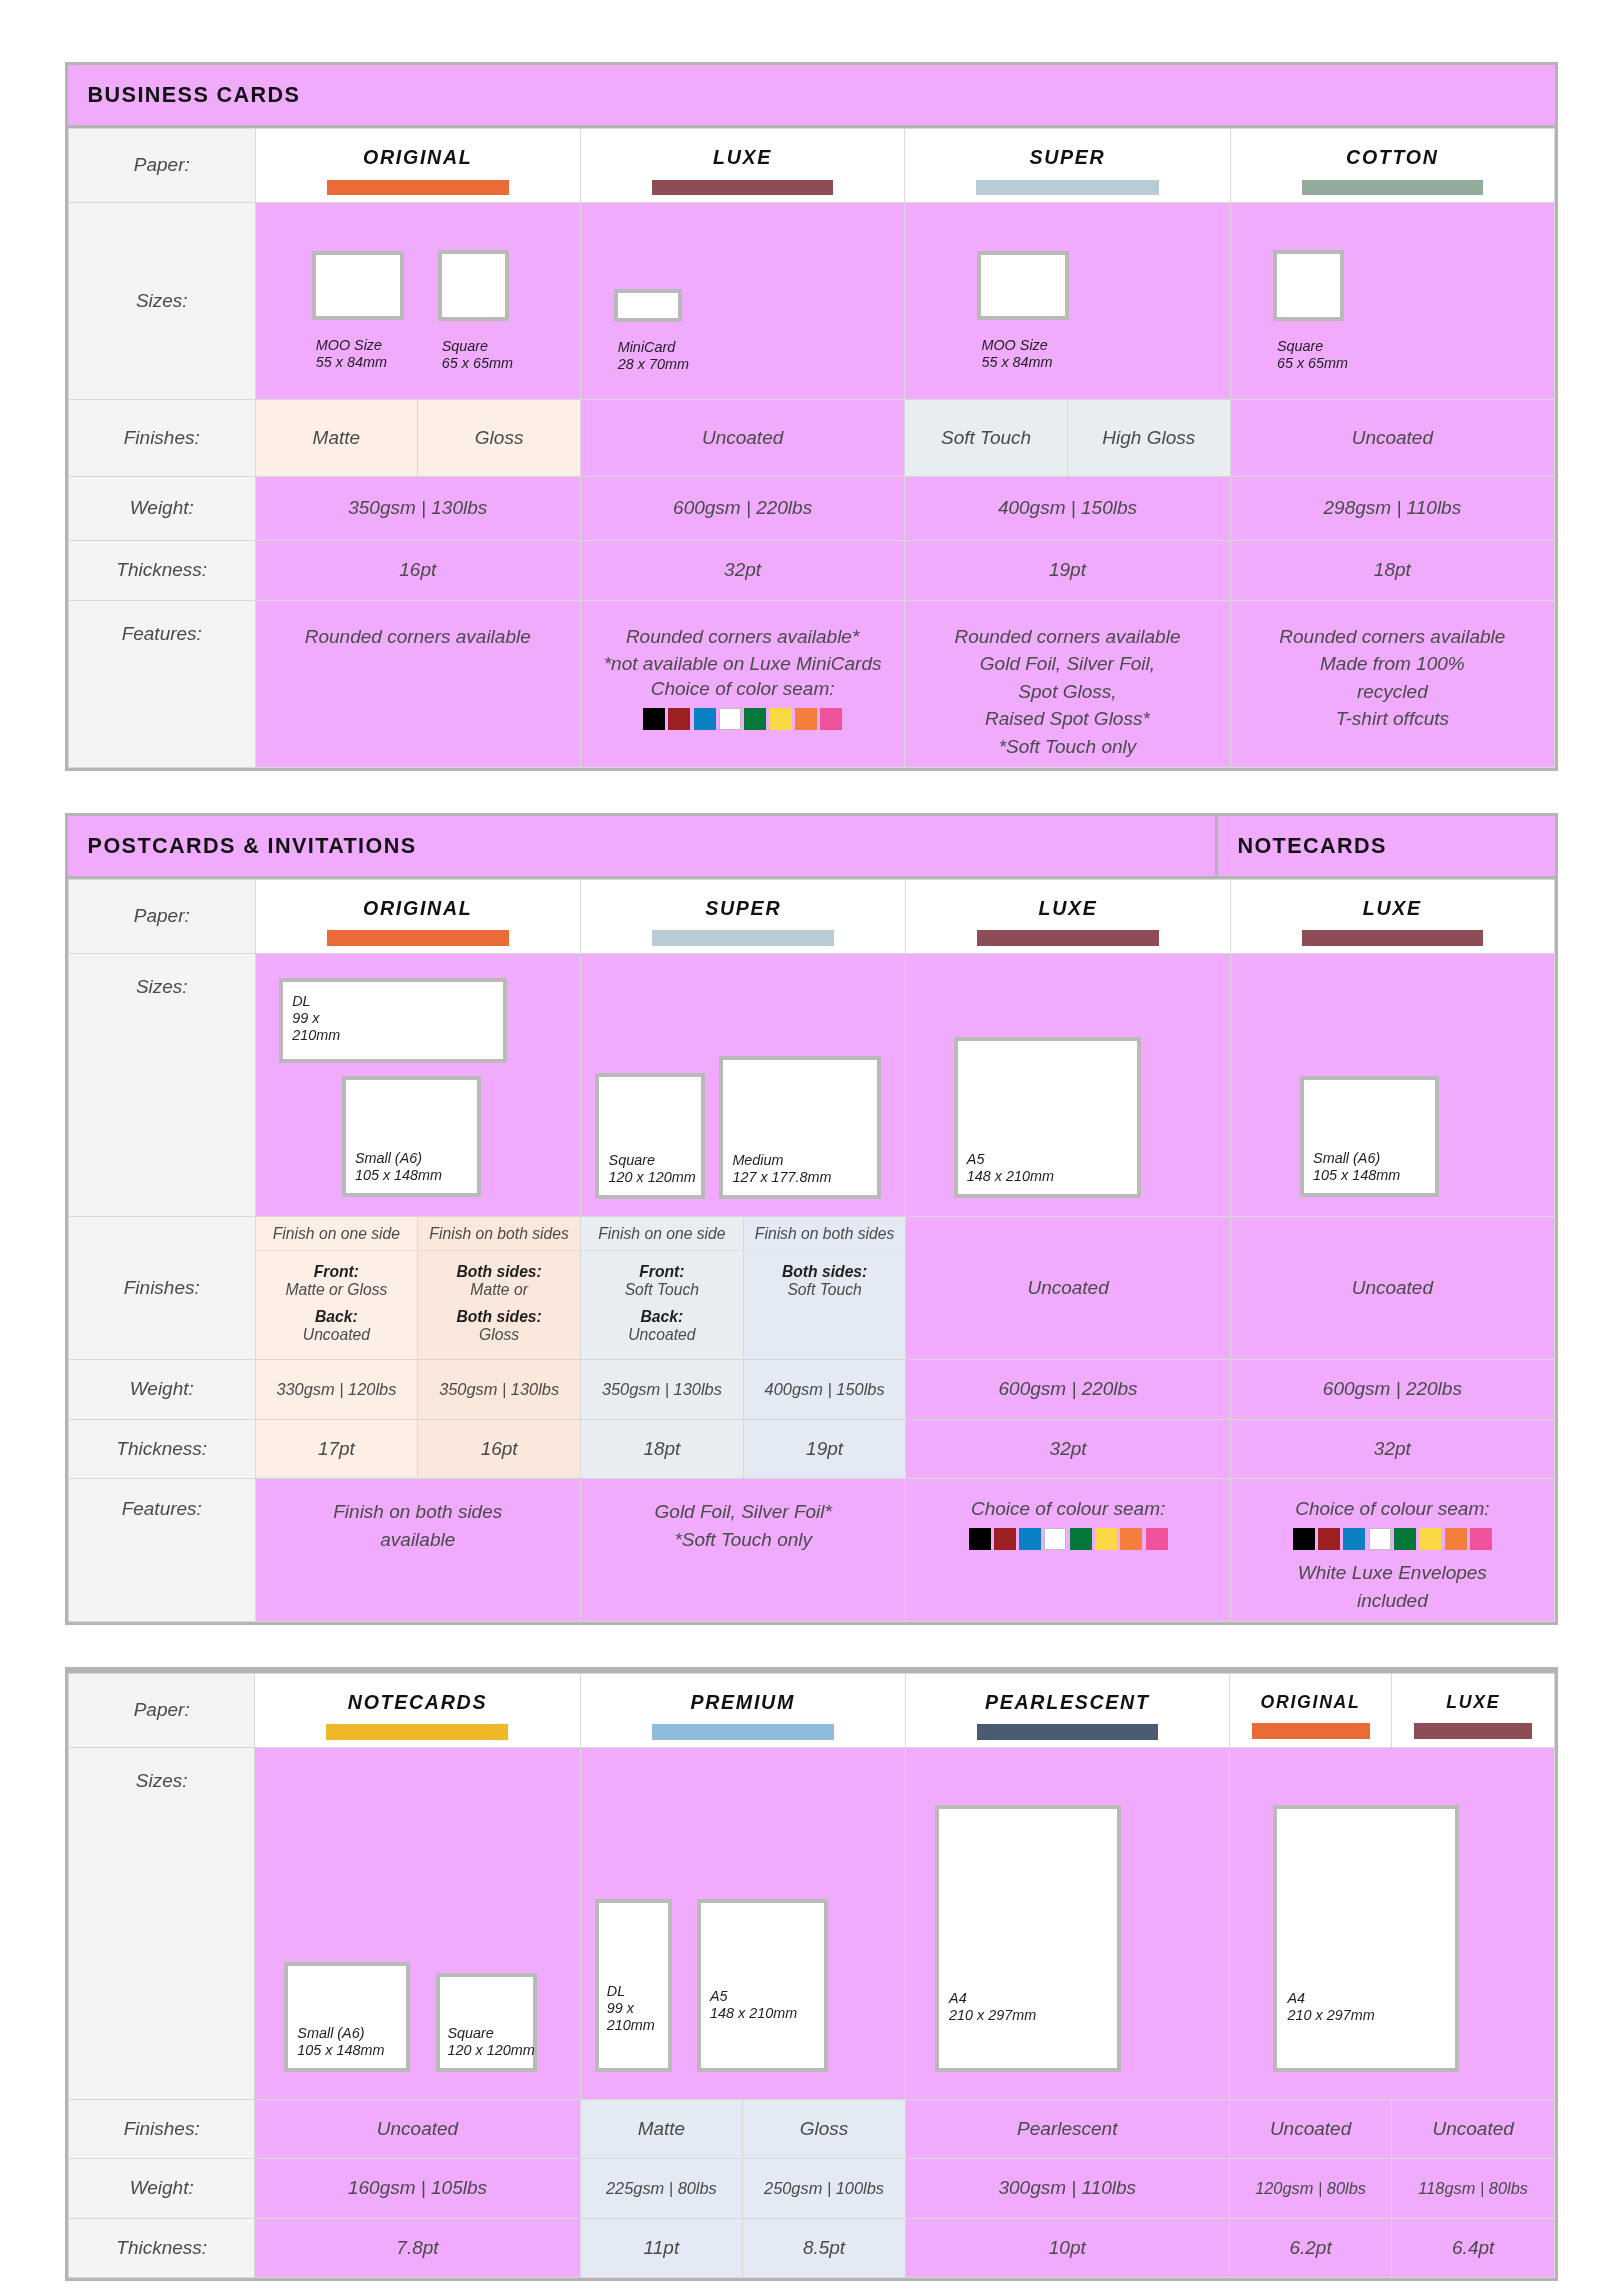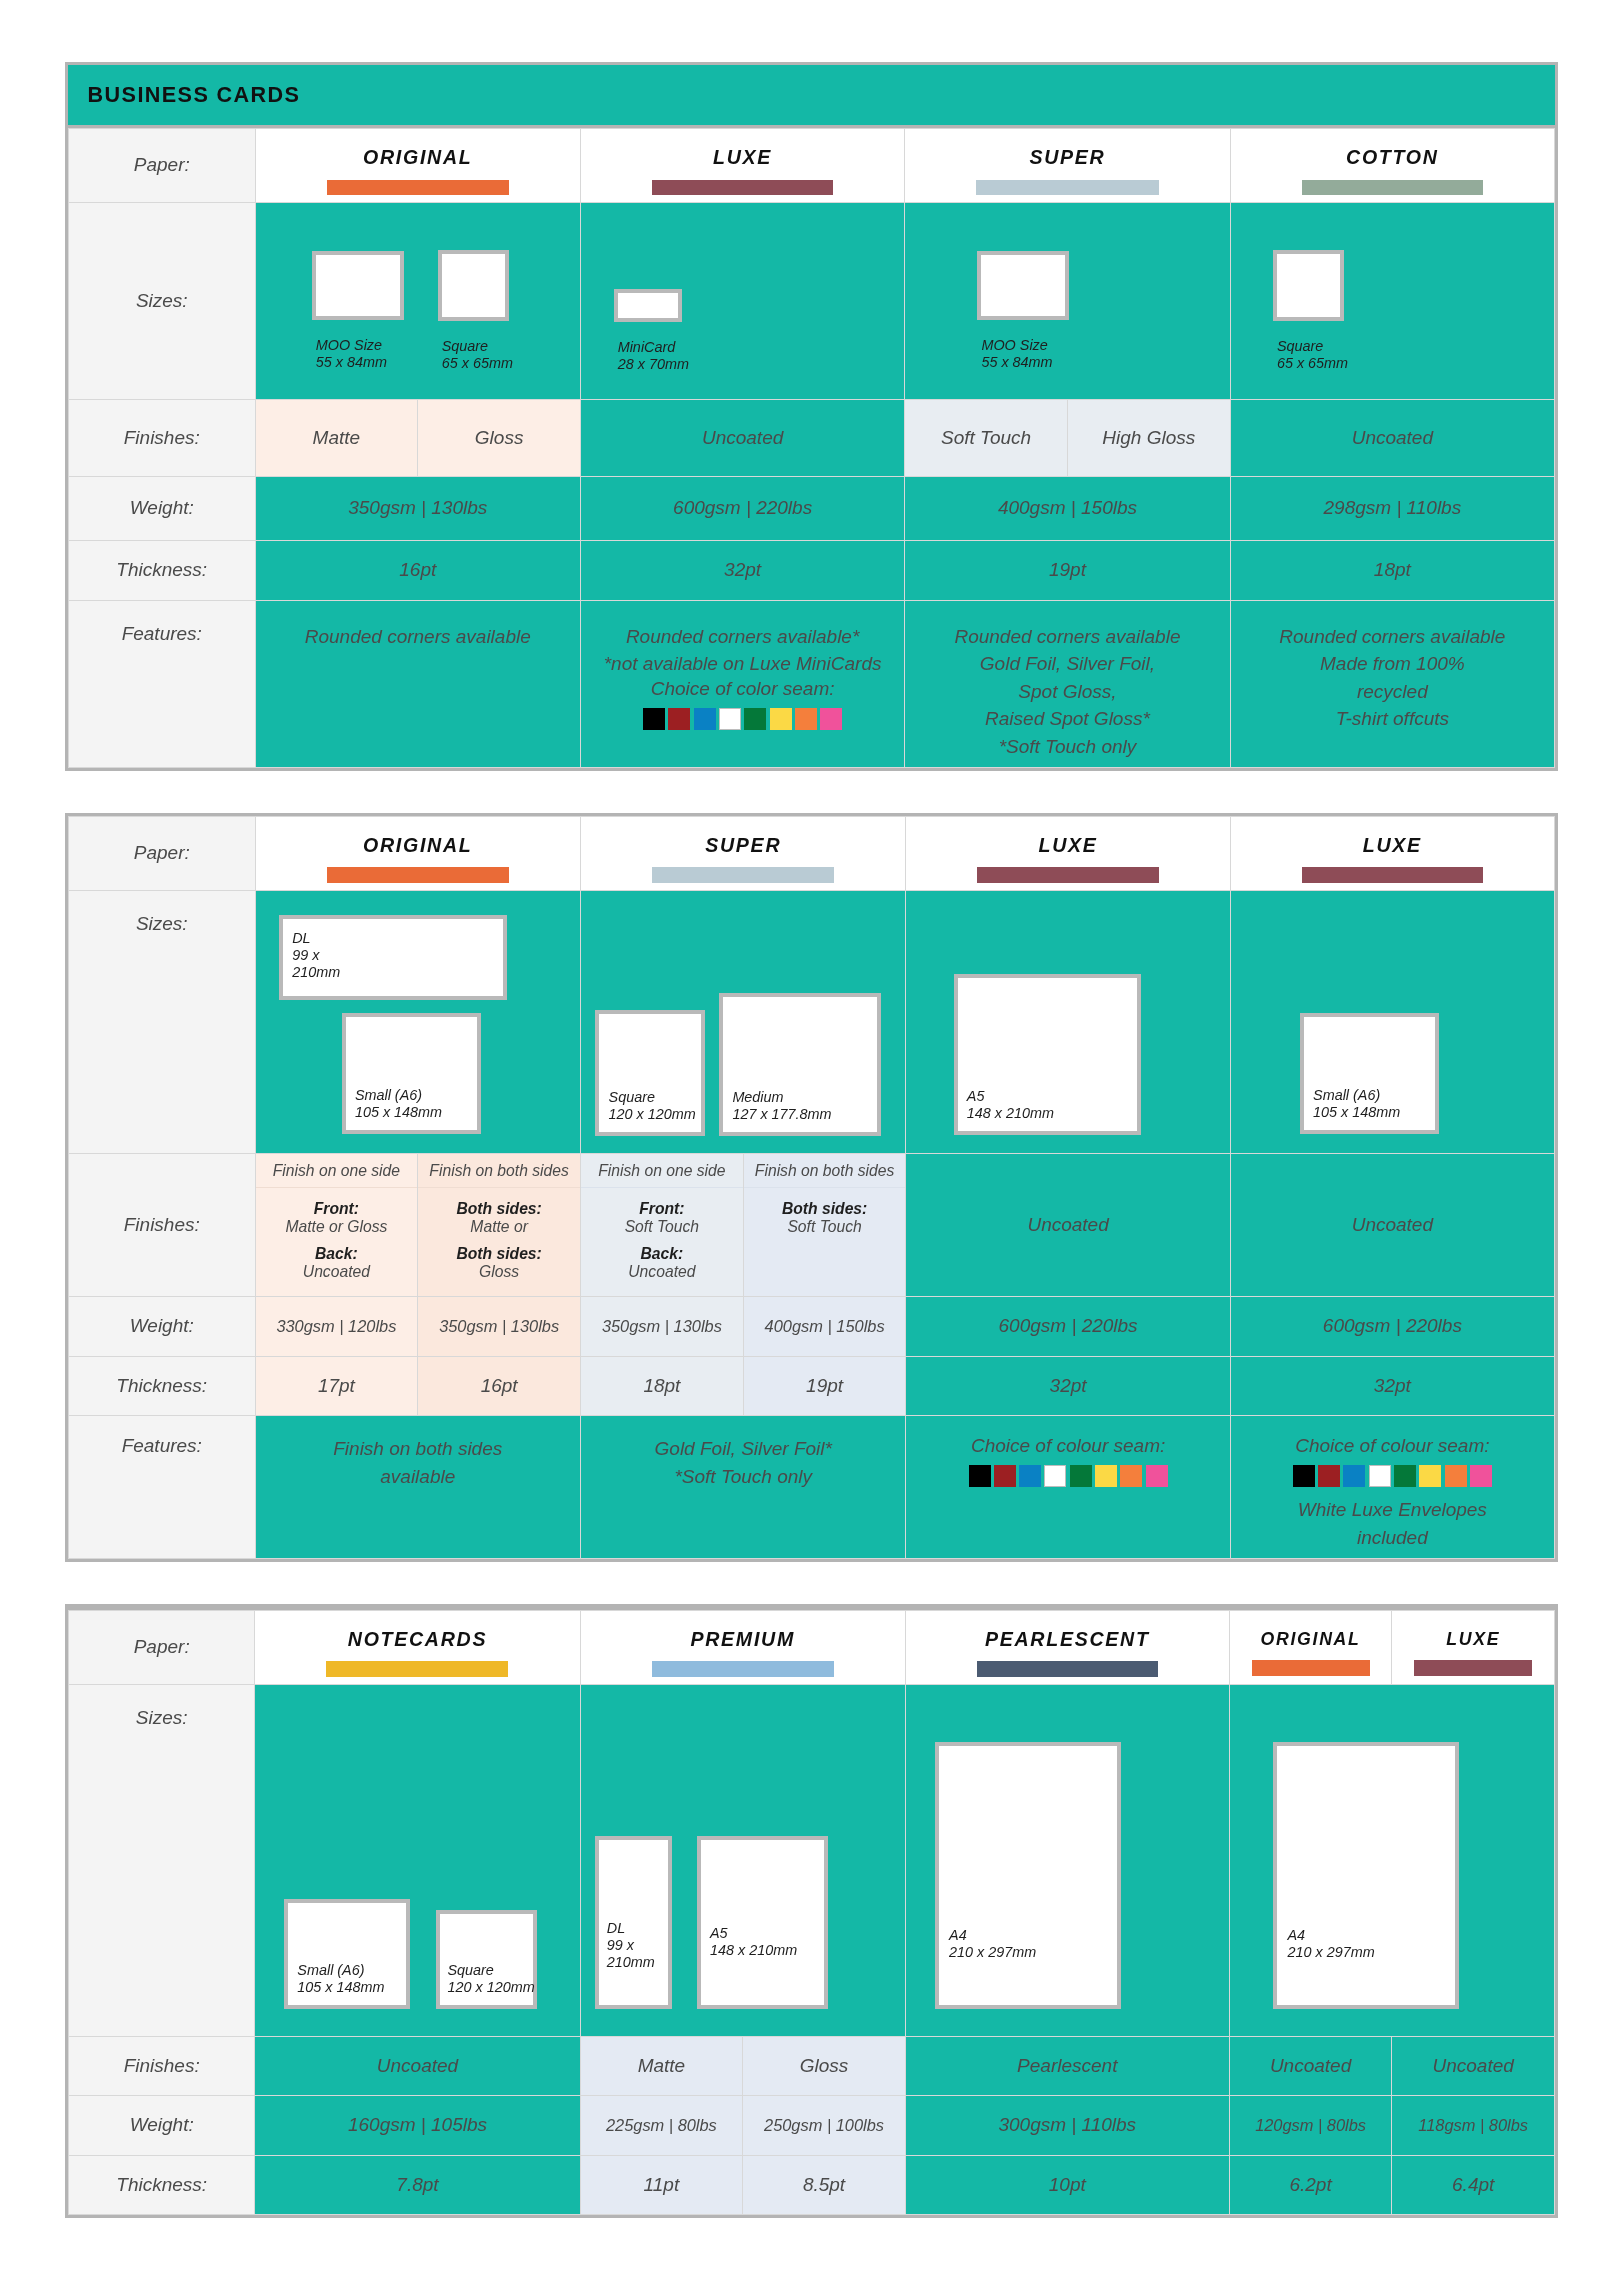--- a/index.html
+++ b/index.html
@@ -9,21 +9,21 @@
     color:#3b3b3b;
     -webkit-font-smoothing:antialiased;
   }
   .page{
     position:relative;width:1623px;height:2295px;
     padding:62px 65px;box-sizing:border-box;
     display:flex;flex-direction:column;gap:42px;
   }
 
   
-  .block{border:3.9px solid #b4b4b4;background:#14b8a6;}
+  .block{border:3.9px solid #b4b4b4;background:#f0abfc;}
   .block-head{display:flex;border-bottom:3.9px solid #b4b4b4;}
   .block-title{
     flex:1;padding:17px 19.6px;font-size:21.6px;font-weight:700;
     letter-spacing:1.4px;color:#111;display:flex;align-items:center;
   }
   .block-title.right-title{flex:0 0 298px;border-left:3.9px solid #b4b4b4;}
 
   table.spec{border-collapse:collapse;width:100%;table-layout:fixed;font-style:italic;}
   table.spec td{
     border:0.7px solid #d8d8d8;
@@ -229,20 +229,24 @@
           <div class="feat">Made from 100%</div>
           <div class="feat">recycled</div>
           <div class="feat">T-shirt offcuts</div>
         </td>
       </tr>
     </tbody>
       </table>
   </section>
 
   <section class="block">
+    <div class="block-head">
+      <div class="block-title">POSTCARDS &amp; INVITATIONS</div>
+      <div class="block-title right-title">NOTECARDS</div>
+    </div>
 
     <table class="spec">
       <colgroup>
         <col style="width:149px">
         <col style="width:130px">
           <col style="width:130px">
         <col style="width:130px">
           <col style="width:130px">
         <col style="width:259px">
         <col style="width:259px">

